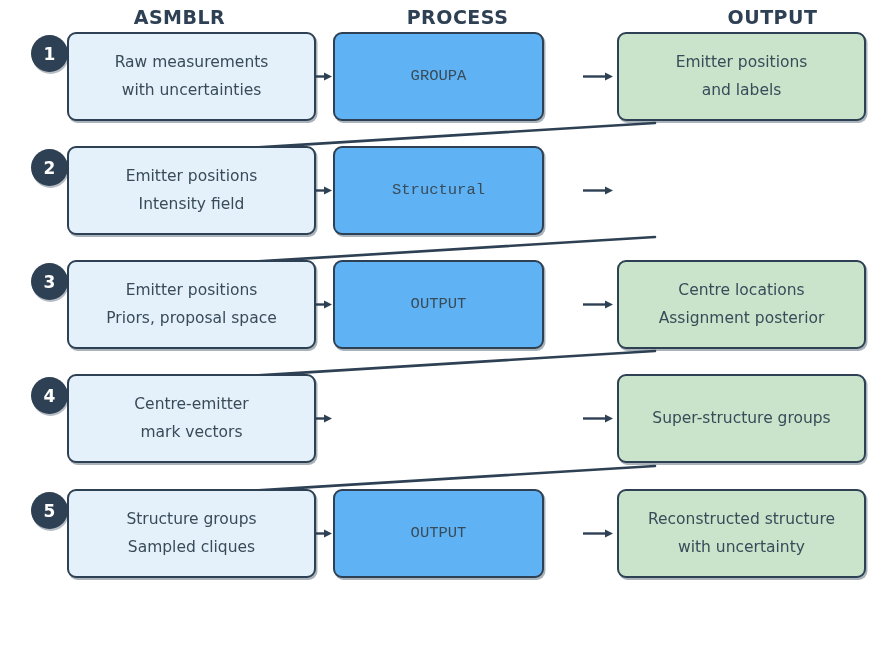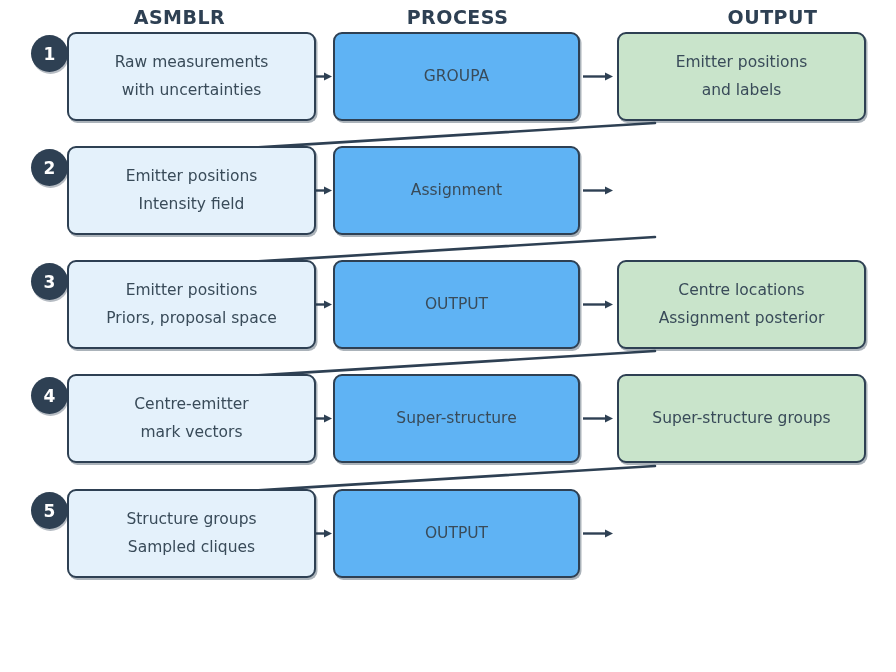--- a/index.html
+++ b/index.html
@@ -12,21 +12,21 @@
   .hdr-process{left:334px;width:247px;}
   .hdr-output{left:648px;width:249px;}
 
   .box{position:absolute;height:89px;box-sizing:border-box;
        border:2px solid var(--border,#2e4053);border-radius:9px;
        display:flex;align-items:center;justify-content:center;
        text-align:center;font-size:15.5px;line-height:1.8;
        color:var(--text,#394b59);white-space:pre-line;
        box-shadow:1.5px 2px 0 rgba(46,64,83,.40);z-index:2;}
   .col-input{left:67px;width:249px;background:var(--input-fill,#e4f1fb);}
-  .col-process{left:333px;width:247px;background:var(--process-fill,#5fb3f4);}
+  .col-process{left:333px;width:211px;background:var(--process-fill,#5fb3f4);font-family:Liberation Mono, monospace;}
   .col-output{left:617px;width:249px;background:var(--output-fill,#c9e4cb);}
   .r1{top:32px}.r2{top:146px}.r3{top:260px}.r4{top:374px}.r5{top:489px}
 
   .badge{position:absolute;left:31px;width:37px;height:37px;border-radius:50%;
          background:var(--badge-fill,#2e4053);color:var(--badge-text,#ffffff);
          font-weight:bold;font-size:17px;display:flex;align-items:center;justify-content:center;
          box-shadow:1px 2px 0 rgba(46,64,83,.35);z-index:3;}
   .badge.b1{top:35px}.badge.b2{top:149px}.badge.b3{top:263px}.badge.b4{top:377px}.badge.b5{top:492px}
 
   svg.layer{position:absolute;left:0;top:0;z-index:1;}
@@ -93,30 +93,31 @@
   <div class="badge b5">5</div>
 
   <div class="box col-input r1">Raw measurements
 with uncertainties</div>
   <div class="box col-process r1">GROUPA</div>
   <div class="box col-output r1">Emitter positions
 and labels</div>
 
   <div class="box col-input r2">Emitter positions
 Intensity field</div>
-  <div class="box col-process r2">Assignment</div>
+  <div class="box col-process r2">Structural</div>
 
   <div class="box col-input r3">Emitter positions
 Priors, proposal space</div>
   <div class="box col-process r3">OUTPUT</div>
   <div class="box col-input r4">Centre-emitter
 mark vectors</div>
 
   <div class="box col-output r3">Centre locations
 Assignment posterior</div>
-  <div class="box col-process r4">Super-structure</div>
   <div class="box col-input r5">Structure groups
 Sampled cliques</div>
 
   <div class="box col-output r4">Super-structure groups</div>
   <div class="box col-process r5">OUTPUT</div>
+  <div class="box col-output r5">Reconstructed structure
+with uncertainty</div>
 
 </div>
 
 </body></html>

